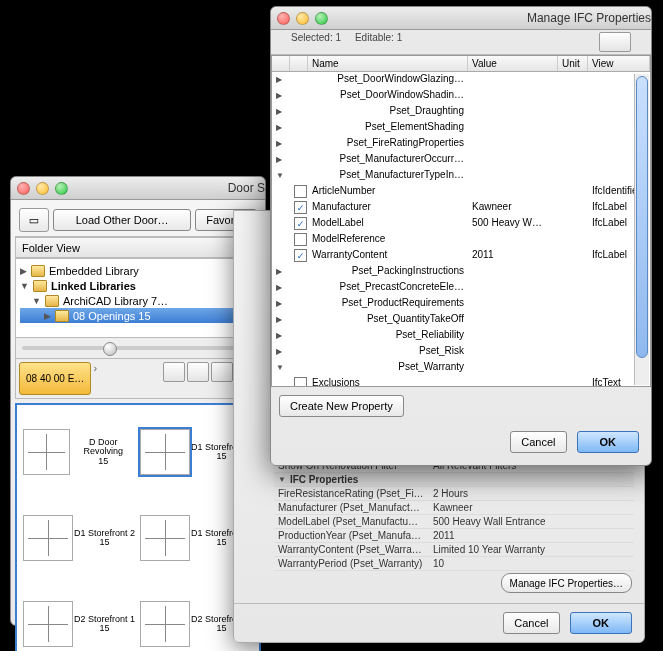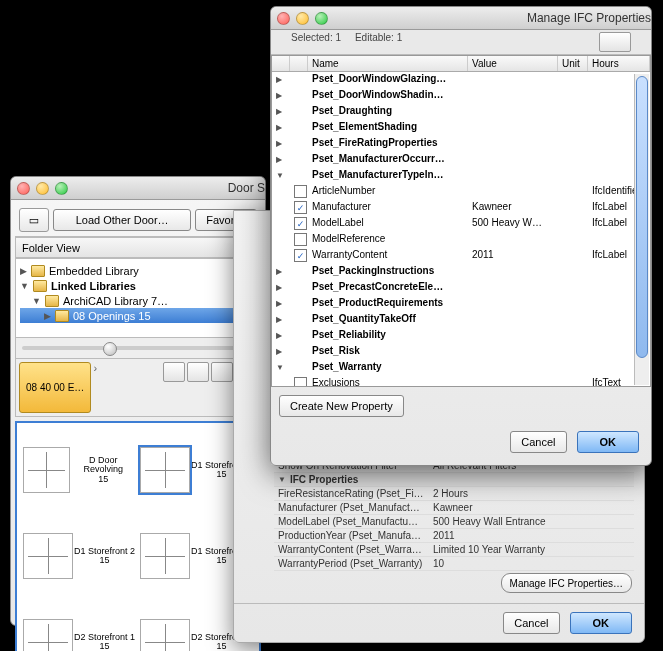--- a/index.html
+++ b/index.html
@@ -46,21 +46,21 @@
   .tree { border:1px solid #bbb; background:#fff; height:70px; padding:4px; overflow:hidden; font-size:11px; }
   .tree-row { display:flex; align-items:center; gap:4px; height:15px; }
   .indent1 { padding-left:12px; } .indent2 { padding-left:24px; }
   .sel { background:linear-gradient(#6ea6e8,#3d7ed4); color:#fff; }
   .folder-ic { width:12px; height:10px; background:linear-gradient(#ffe9a0,#e6b648); border:1px solid #b08a20; border-radius:1px; display:inline-block;}
   .disc { font-size:9px; color:#555; }
   .slider-row { height:16px; display:flex; align-items:center; padding:2px 6px; background:#eee; border:1px solid #bbb; border-top:none;}
   .slider-track { flex:1; height:4px; background:#ccc; border-radius:2px; position:relative; }
   .slider-thumb { position:absolute; left:35%; top:-4px; width:12px; height:12px; border-radius:50%; background:radial-gradient(circle at 35% 30%,#fff,#bbb); border:1px solid #888;}
   .crumb-row { display:flex; gap:2px; padding:3px; background:#eee; border:1px solid #bbb; border-top:none; }
-  .crumb { background:linear-gradient(#ffe28a,#f3b93a); border:1px solid #b08a20; padding:19px 6px; border-radius:3px; font-size:10px;}
+  .crumb { background:linear-gradient(#ffe28a,#f3b93a); border:1px solid #b08a20; padding:10px 6px; border-radius:3px; font-size:10px;}
   .mini-ic { width:20px; height:18px; background:linear-gradient(#fff,#e4e4e4); border:1px solid #999; border-radius:2px;}
   .thumb-pane { border:2px solid #3d7ed4; background:#fff; height:260px; margin-top:4px; padding:6px; display:grid; grid-template-columns:1fr 1fr; grid-auto-rows:64px; gap:4px; }
   .thumb-pane.wide { grid-auto-rows:82px; }
   .thumb { display:flex; align-items:center; gap:1px; }
   .tname { font-size:9px; text-align:center; line-height:1.05; }
   .tsel .timg { outline:2px solid #3d7ed4; }
   .timg { width:48px; height:44px; background:#fff; border:1px solid #aaa; position:relative; }
   .timg::before,.timg::after { content:""; position:absolute; background:#888; }
   .timg::before { left:50%; top:4px; bottom:4px; width:1px; }
   .timg::after { top:50%; left:4px; right:4px; height:1px; }
@@ -76,21 +76,21 @@
 
   
   #dlg { left:270px; top:6px; width:380px; z-index:10; }
   #dlg .body { padding:0; }
   .status-row { display:flex; justify-content:space-between; padding:2px 20px; background:#e9e9e9; border-bottom:1px solid #bbb; font-size:10px; color:#444;}
   .grid-host { height:330px; overflow:hidden; border:1px solid #999; margin:0; background:#fff; position:relative;}
   .cols { display:grid; grid-template-columns:18px 18px 160px 90px 30px 1fr; background:linear-gradient(#fafafa,#e5e5e5); border-bottom:1px solid #aaa; font-size:10px;}
   .cols > div { padding:2px 4px; border-right:1px solid #ccc; }
   .rowg { display:grid; grid-template-columns:18px 18px 160px 90px 30px 1fr; font-size:10px; align-items:center; }
   .rowg > div { padding:1px 4px; height:14px; white-space:nowrap; overflow:hidden; text-overflow:ellipsis;}
-  .rowg.h .nm { font-weight:bold; }
+  .rowg.h .nm { font-weight:normal;text-align:right; }
   .tri { font-size:8px; color:#555; }
   .chk { width:11px; height:11px; border:1px solid #777; background:#fff; display:inline-flex; align-items:center; justify-content:center; font-size:9px; color:#2060c0; }
   .chk.on::after { content:"✓"; }
   .footer-row { padding:8px; display:flex; }
   .right-foot { display:flex; justify-content:flex-end; gap:10px; padding:6px 12px 12px; }
   .scrollbar { position:absolute; right:1px; top:18px; bottom:1px; width:14px; background:#eee; border-left:1px solid #bbb;}
   .scroll-thumb { position:absolute; left:1px; right:1px; top:2px; height:90%; background:linear-gradient(#c9e0ff,#8fb9ee); border:1px solid #5a89c8; border-radius:7px;}
   .ghost-tabs { position:absolute; left:234px; top:234px; width:34px; display:flex; flex-direction:column; gap:2px; }
   .ghost-tabs .t { height:17px; background:linear-gradient(#f4f4f4,#dcdcdc); border:1px solid #bbb; border-radius:4px 0 0 4px;}
 </style>
@@ -244,21 +244,21 @@
       </div>
       <div class="mini-ic" style="width:30px"></div>
     </div>
     <div class="grid-host">
       <div class="cols" id="dlg-cols">
           <div></div>
           <div></div>
           <div>Name</div>
           <div>Value</div>
           <div>Unit</div>
-          <div>Hours</div>
+          <div>View</div>
         </div>
       <div id="dlg-rows">
           <div class="rowg h">
             <div><span class="tri">▶</span></div>
             <div></div>
             <div class="nm">Pset_DoorWindowGlazing…</div>
             <div></div>
             <div></div>
             <div></div>
           </div>

